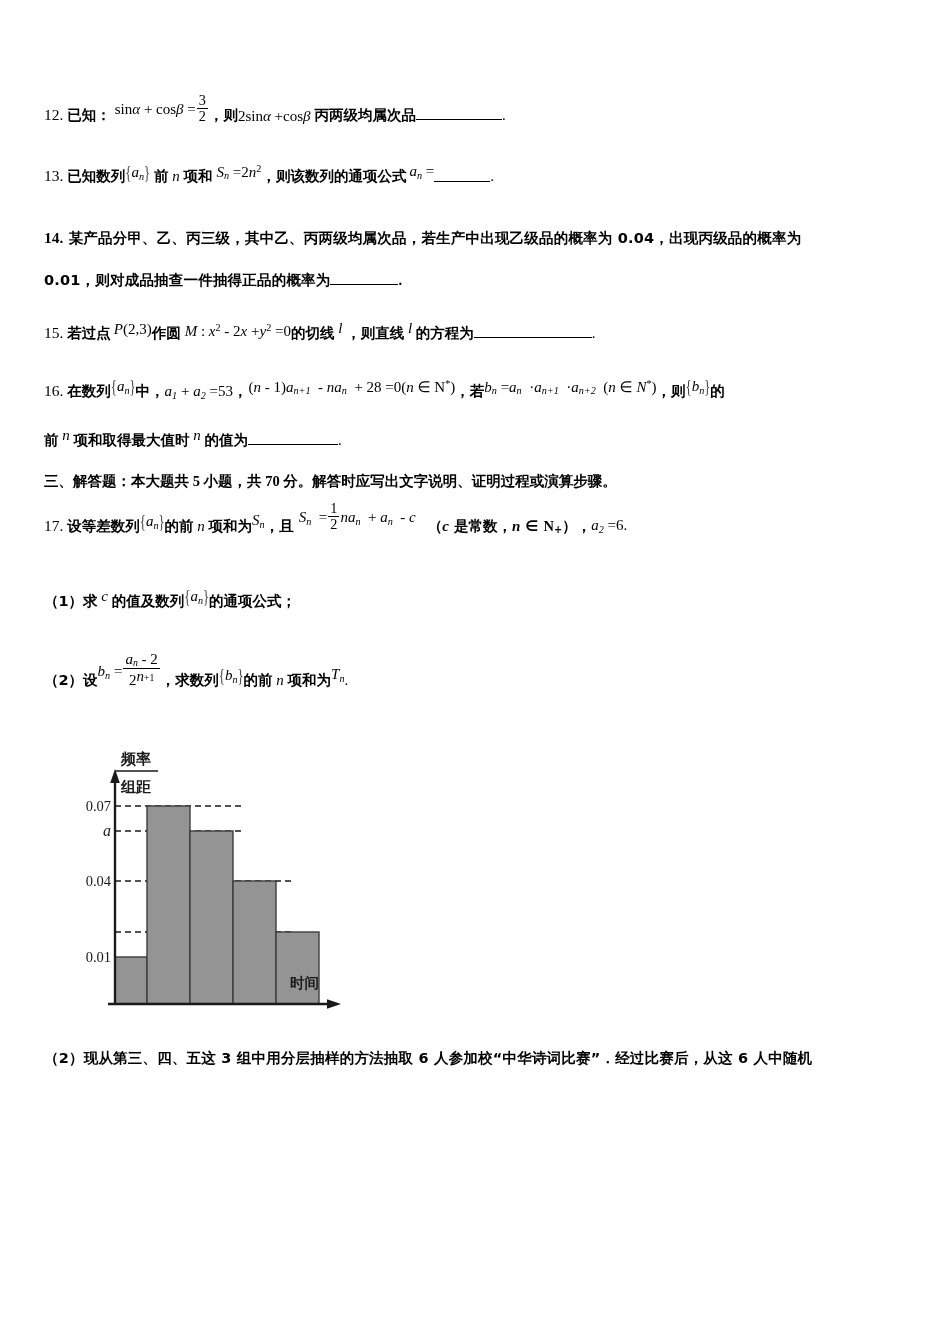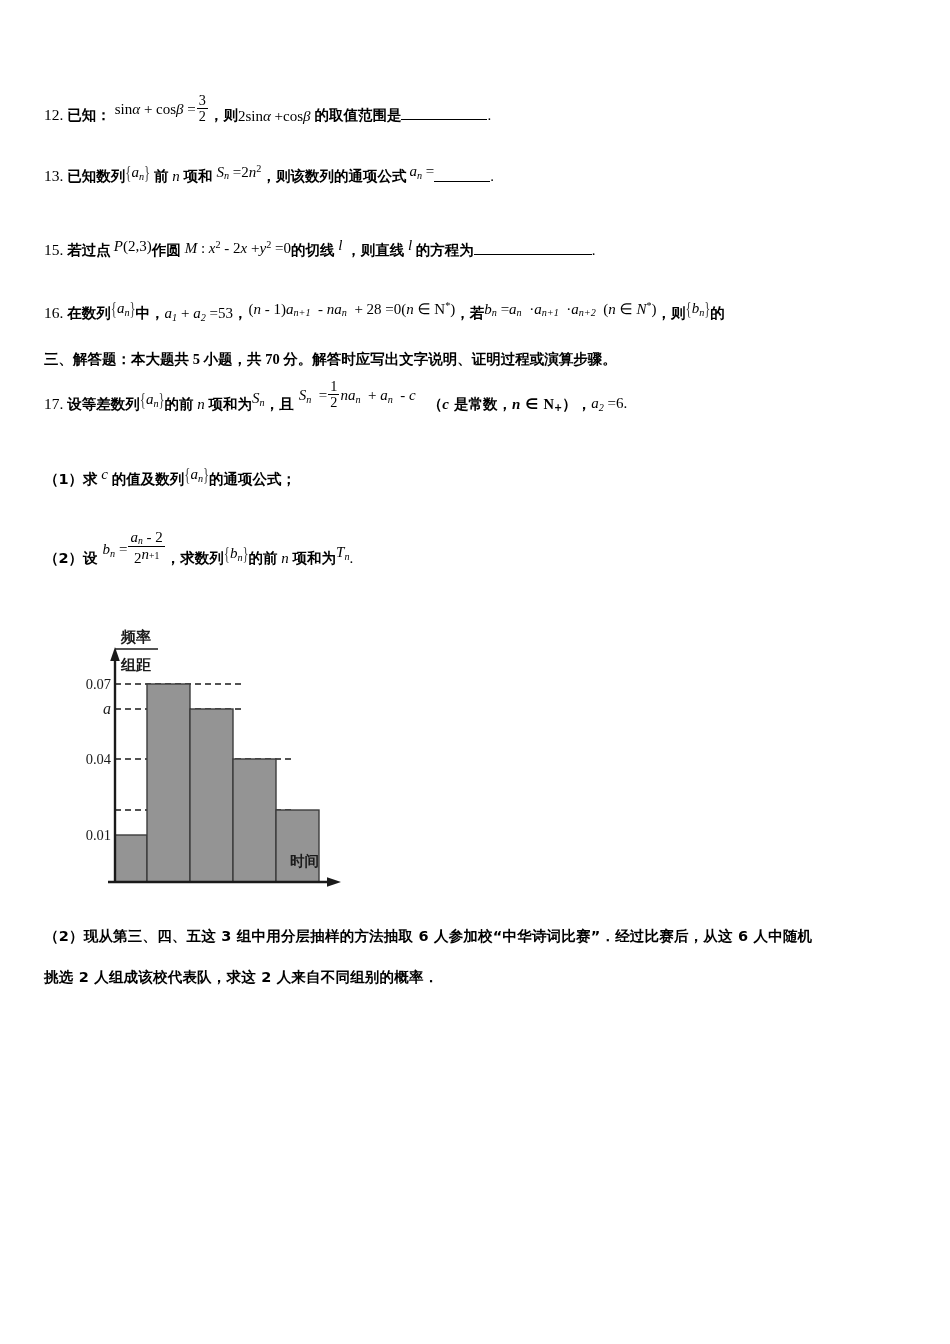--- a/index.html
+++ b/index.html
@@ -191,46 +191,54 @@
       <span class="qnum">12.</span>
       <span class="cn">已知：</span><span class="math raise2" style="margin-left:4px;">
           <span class="mfun">sin</span><span class="mi">α</span>
           <span class="mn">+</span>
           <span class="mfun">cos</span><span class="mi">β</span>
           <span class="mn">=</span><span class="frac"><span class="num mn">3</span><span class="den mn">2</span></span>
       </span><span class="cn">，则</span><span class="math">
           <span class="mn">2</span><span class="mfun">sin</span><span class="mi">α</span>
           <span class="mn">+</span><span class="mfun">cos</span><span class="mi">β</span>
       </span>
-      <span class="cn">的取值范围是</span><span class="blank" style="width:86px;"></span><span class="mn">.</span>
+      <span class="cn">丙两级均属次品</span><span class="blank" style="width:86px;"></span><span class="mn">.</span>
     </div>
   </div>
 
   <div class="spacer-sm"></div>
 
   <div class="q">
     <div class="qline" style="line-height:42px;">
       <span class="qnum">13.</span>
       <span class="cn">已知数列</span><span class="set"><span class="br">{</span><span class="mi">a</span><sub class="sb">n</sub><span class="br">}</span></span>
       <span class="cn">前</span><span class="mi">&nbsp;n&nbsp;</span><span class="cn">项和</span><span class="math raise" style="margin-left:4px;">
           <span class="mi">S</span><sub class="sb">n</sub>
           <span class="mn">=2</span><span class="mi">n</span><sup class="sp">2</sup>
       </span><span class="cn">，</span><span class="cn">则该数列的通项公式</span><span class="math raise" style="margin-left:3px;">
           <span class="mi">a</span><sub class="sb">n</sub><span class="mn">&nbsp;=</span>
       </span><span class="blank" style="width:56px;"></span><span class="mn">.</span>
     </div>
   </div>
 
   <div class="spacer-sm"></div>
 
+  <div class="q">
+    <div class="para" style="line-height:42px;">
+      <span class="qnum">14.</span>
+      <span>某产品分甲、乙、丙三级，其中乙、丙两级均属次品，若生产中出现乙级品的概率为 0.04，出现丙级品的概率为</span>
+      <br>
+      <span>0.01，则对成品抽查一件抽得正品的概率为</span><span class="blank" style="width:68px;"></span><span class="num">.</span>
+    </div>
+  </div>
 
   <div class="spacer-sm"></div>
 
   <div class="q">
-    <div class="qline" style="line-height:45px;">
+    <div class="qline" style="line-height:36px;">
       <span class="qnum">15.</span>
       <span class="cn">若过点</span><span class="math raise" style="margin-left:3px;">
          <span class="mi">P</span><span class="mn">(2,3)</span>
       </span><span class="cn">作圆</span><span class="math raise" style="margin-left:4px;">
          <span class="mi">M</span><span class="mn">&nbsp;:&nbsp;</span><span class="mi">x</span><sup class="sp">2</sup>
          <span class="mn">-&nbsp;2</span><span class="mi">x</span>
          <span class="mn">+</span><span class="mi">y</span><sup class="sp">2</sup>
          <span class="mn">=0</span>
       </span><span class="cn">的切线</span><span class="mi raise">&nbsp;l&nbsp;</span><span class="cn">，则直线</span><span class="mi raise">&nbsp;l&nbsp;</span><span class="cn">的方程为</span><span class="blank" style="width:118px;"></span><span class="mn">.</span>
     </div>
@@ -247,20 +255,23 @@
           <span class="mn">(</span><span class="mi">n</span><span class="mn">&nbsp;-&nbsp;1)</span><span class="mi">a</span><sub class="sb">n+1</sub>
           <span class="mn">&nbsp;-&nbsp;</span><span class="mi">na</span><sub class="sb">n</sub>
           <span class="mn">&nbsp;+&nbsp;28&nbsp;=0</span><span class="mn">(</span><span class="mi">n</span><span class="mn">&nbsp;∈&nbsp;N</span><sup class="sp">*</sup><span class="mn">)</span>
       </span><span class="cn">，</span><span class="cn">若</span><span class="math raise">
           <span class="mi">b</span><sub class="sb">n</sub><span class="mn">&nbsp;=</span><span class="mi">a</span><sub class="sb">n</sub>
           <span class="mn">&nbsp;·</span><span class="mi">a</span><sub class="sb">n+1</sub>
           <span class="mn">&nbsp;·</span><span class="mi">a</span><sub class="sb">n+2</sub>
           <span class="mn">&nbsp;(</span><span class="mi">n</span><span class="mn">&nbsp;∈&nbsp;</span><span class="mi">N</span><sup class="sp">*</sup><span class="mn">)</span>
       </span><span class="cn">，</span><span class="cn">则</span><span class="set"><span class="br">{</span><span class="mi">b</span><sub class="sb">n</sub><span class="br">}</span></span><span class="cn">的</span>
     </div>
+    <div class="qline" style="line-height:44px;">
+      <span class="cn">前</span><span class="mi raise">&nbsp;n&nbsp;</span><span class="cn">项和取得最大值时</span><span class="mi raise">&nbsp;n&nbsp;</span><span class="cn">的值为</span><span class="blank" style="width:90px;"></span><span class="mn">.</span>
+    </div>
   </div>
 
   <div class="section-head" style="margin-top:4px;">三、解答题：本大题共 5 小题，共 70 分。解答时应写出文字说明、证明过程或演算步骤。</div>
 
   <div class="q">
     <div class="qline" style="line-height:58px;">
       <span class="qnum">17.</span>
       <span class="cn">设等差数列</span><span class="set"><span class="br">{</span><span class="mi">a</span><sub class="sb">n</sub><span class="br">}</span></span><span class="cn">的前</span><span class="mi">&nbsp;n&nbsp;</span><span class="cn">项和为</span><span class="math raise"><span class="mi">S</span><sub class="sb">n</sub></span><span class="cn">，且</span><span class="math" style="margin-left:5px;position:relative;top:-8px;">
           <span class="mi">S</span><sub class="sb">n</sub>
           <span class="mn">&nbsp;=</span><span class="frac"><span class="num mn">1</span><span class="den mn">2</span></span><span class="mi">na</span><sub class="sb">n</sub>
@@ -273,21 +284,21 @@
 
     <div class="spacer-md"></div>
 
     <div class="qline" style="line-height:42px;">
       <span class="cnb">（1）</span><span class="cn">求</span><span class="mi raise">&nbsp;c&nbsp;</span><span class="cn">的值及数列</span><span class="set"><span class="br">{</span><span class="mi">a</span><sub class="sb">n</sub><span class="br">}</span></span><span class="cn">的通项公式；</span>
     </div>
 
     <div class="spacer-lg"></div>
 
     <div class="qline" style="line-height:46px;">
-      <span class="cnb">（2）</span><span class="cn">设</span><span class="math" style="margin-left:5px;position:relative;top:-8px;">
+      <span class="cnb">（2）</span><span class="cn">设</span><span class="math" style="position:relative;top:-8px;">
           <span class="mi">b</span><sub class="sb">n</sub><span class="mn">&nbsp;=</span><span class="frac">
              <span class="num"><span class="mi">a</span><sub class="sb">n</sub><span class="mn">&nbsp;-&nbsp;2</span></span>
              <span class="den"><span class="mn">2</span><sup class="sp"><span class="mi">n</span>+1</sup></span>
           </span>
       </span><span class="cn">，求数列</span><span class="set"><span class="br">{</span><span class="mi">b</span><sub class="sb">n</sub><span class="br">}</span></span><span class="cn">的前</span><span class="mi">&nbsp;n&nbsp;</span><span class="cn">项和为</span><span class="math raise"><span class="mi">T</span><sub class="sb">n</sub></span><span class="mn">.</span>
     </div>
   </div>
 
   <div class="spacer-md"></div>
 
@@ -347,18 +358,17 @@
         <text x="228" y="246" font-family="DejaVu Sans, sans-serif" font-size="14.5" font-weight="600" fill="#1a1a1a">时间</text>
       </svg>
     </div>
 
     <div style="height:22px;"></div>
 
 
     <div class="para">
       <span class="cnb">（2）</span><span>现从第三、四、五这 3 组中用分层抽样的方法抽取 6 人参加校“中华诗词比赛”．经过比赛后，从这 6 人中随机</span>
       <br>
-      <span>挑选 2 人组成该校代表队，求这 2 人来自不同组别的概率．</span>
     </div>
   </div>
 
  </div>
 </div>
 
 </body></html>

